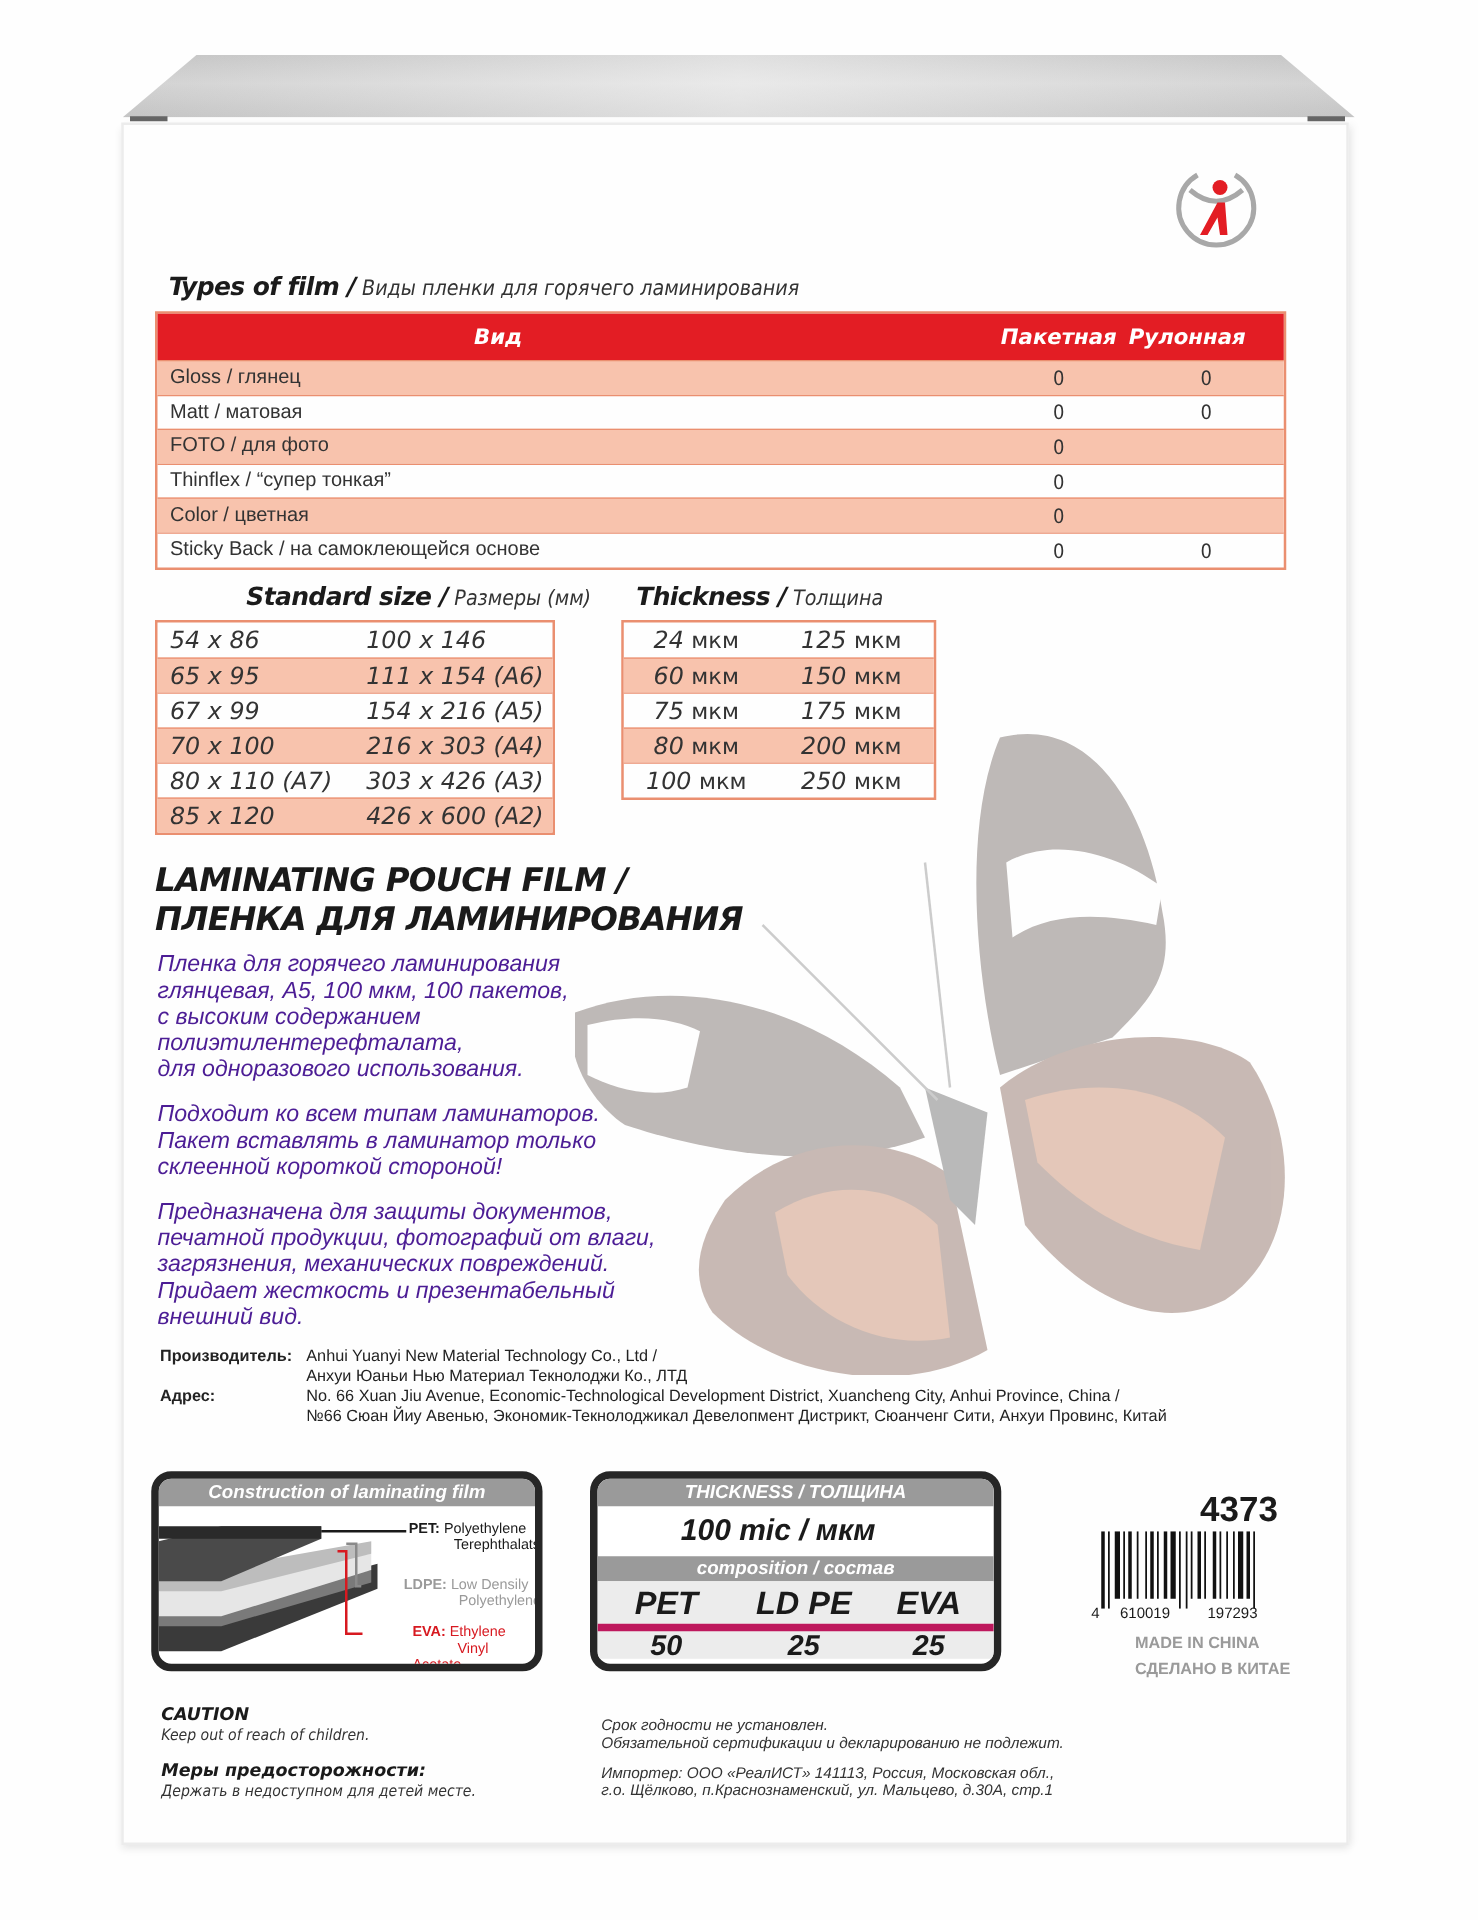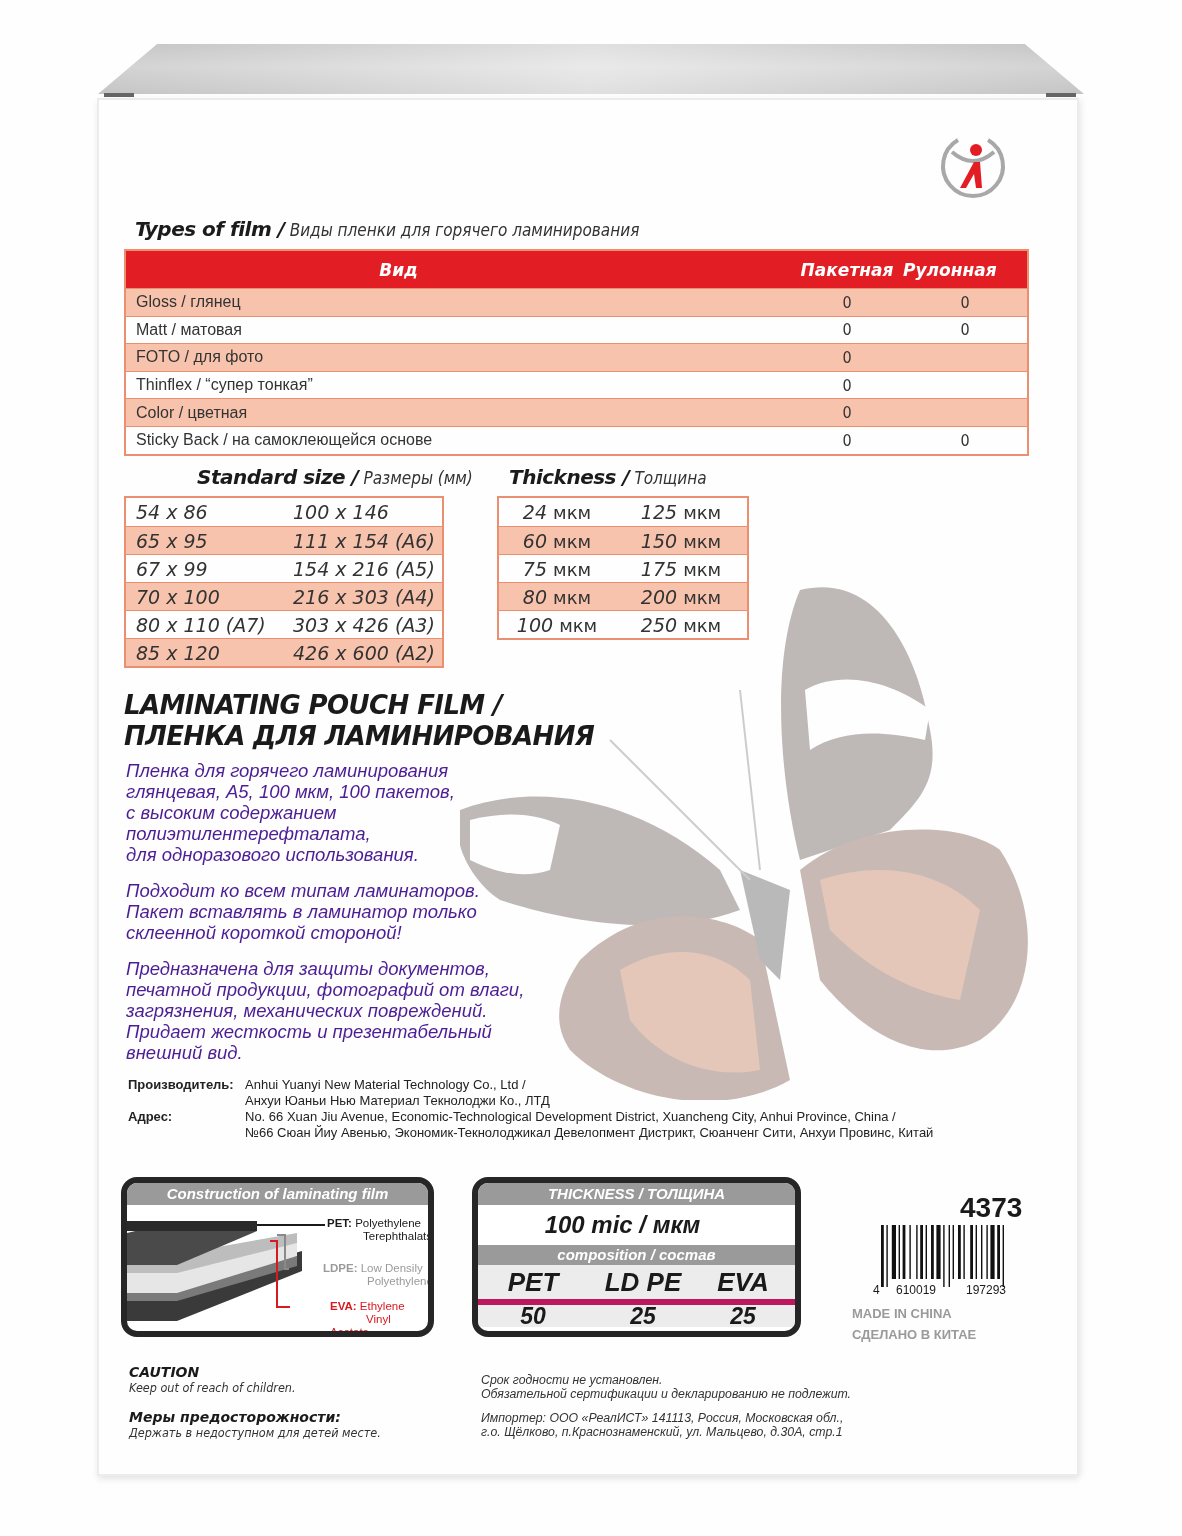--- a/index.html
+++ b/index.html
@@ -86,21 +86,21 @@
   .tbox .bar2 { height: 20px; background: #9a9a9a; color: #fff; font-weight: bold; font-style: italic; font-size: 15px; text-align: center; line-height: 20px; }
   .tbox .comp { display: flex; height: 34px; background: #ececec; align-items: center; font-weight: bold; font-style: italic; font-size: 26px; color: #1a1a1a; }
   .tbox .pct { display: flex; height: 28px; background: #ececec; align-items: center; font-weight: bold; font-style: italic; font-size: 23px; color: #1a1a1a; border-top: 6px solid #be185d; }
   .tbox .comp div, .tbox .pct div { text-align: center; }
   .tbox .c1 { width: 110px; } .tbox .c2 { width: 110px; } .tbox .c3 { width: 90px; }
 
   
   .code { position: absolute; left: 960px; top: 1192px; font-family: "Liberation Sans", sans-serif; font-weight: bold; font-size: 28px; color: #1a1a1a; }
   .barcode { position: absolute; left: 873px; top: 1225px; width: 160px; height: 62px; }
   .bcnum { position: absolute; top: 1283px; font-family: "Liberation Sans", sans-serif; font-size: 12px; color: #1a1a1a; }
-  .made { position: absolute; left: 852px; font-family: "Liberation Sans", sans-serif; font-weight: bold; font-size: 13px; color: #9a9a9a; }
+  .made { position: absolute; left: 908px; font-family: "Liberation Sans", sans-serif; font-weight: bold; font-size: 13px; color: #9a9a9a; }
 
   
   .caut { position: absolute; left: 129px; font-family: "DejaVu Sans", sans-serif; }
   .caut .h { font-weight: bold; font-style: italic; font-size: 14px; color: #1a1a1a; }
   .caut .t { font-style: italic; font-size: 12.5px; color: #333; font-family: "DejaVu Sans Condensed", "DejaVu Sans", sans-serif; }
   .notes { position: absolute; left: 481px; font-family: "Liberation Sans", sans-serif; font-style: italic; font-size: 12.3px; line-height: 14px; color: #333; }
 </style>
 </head>
 <body>
 

